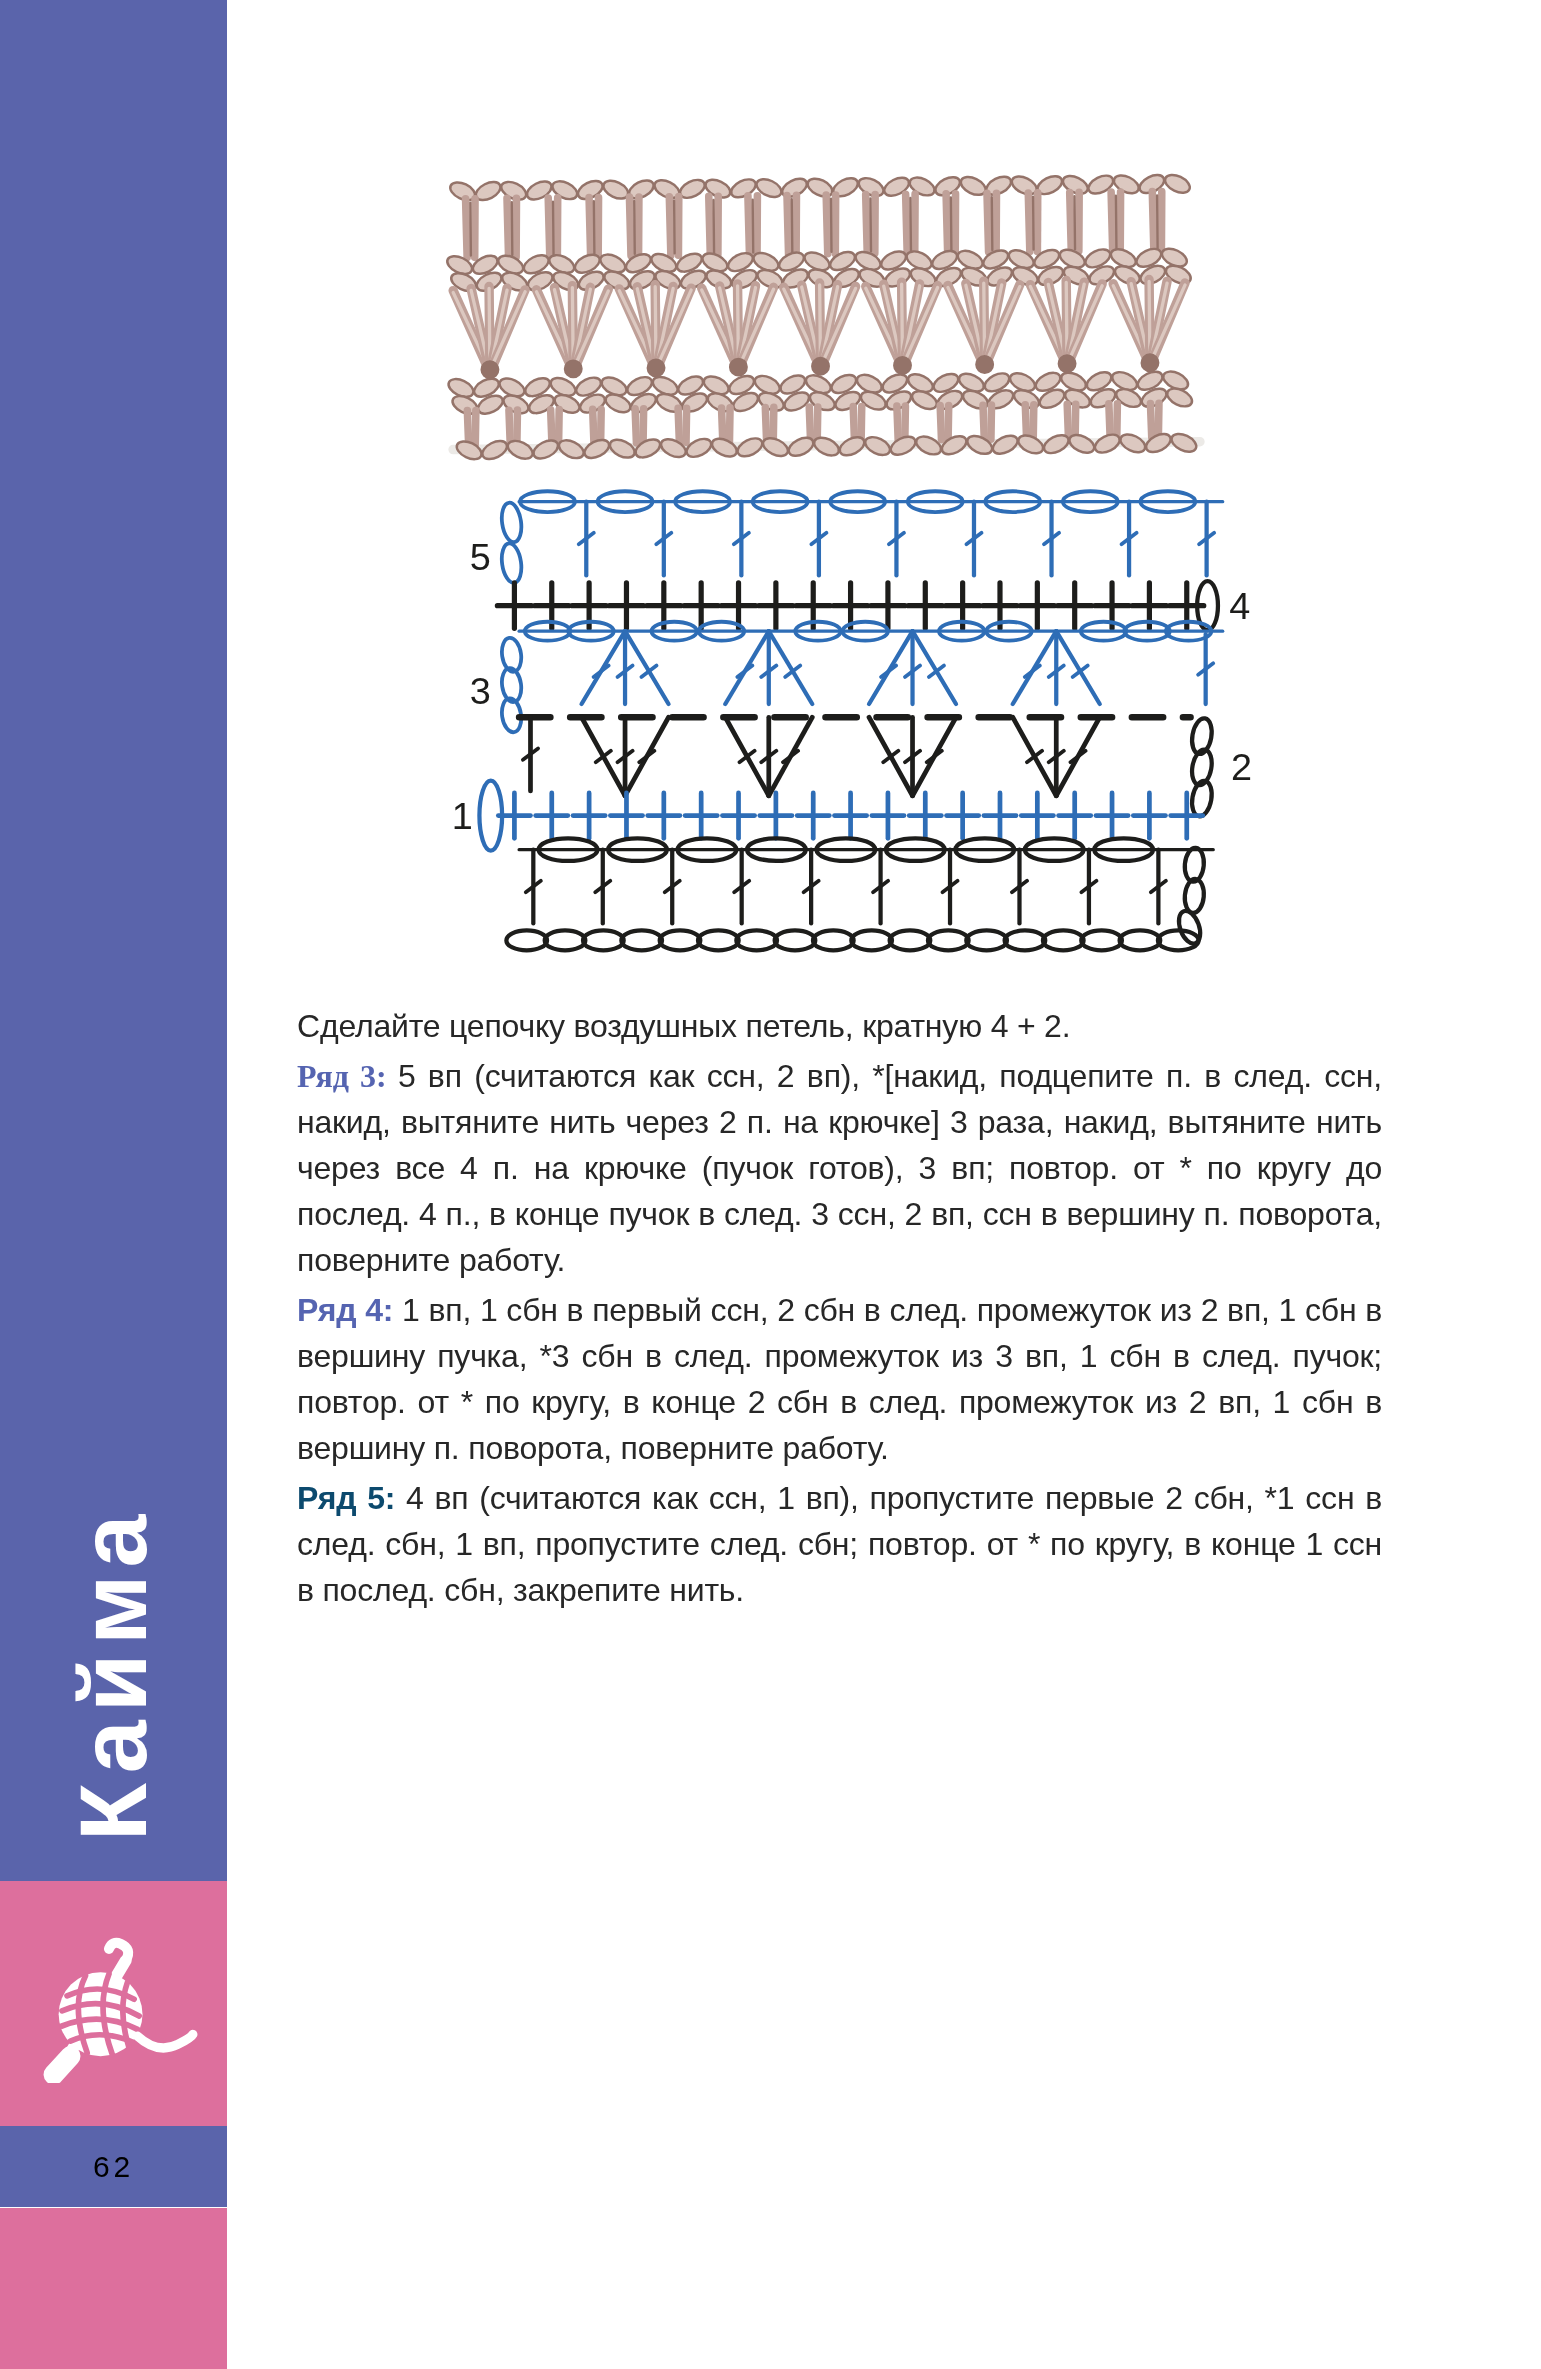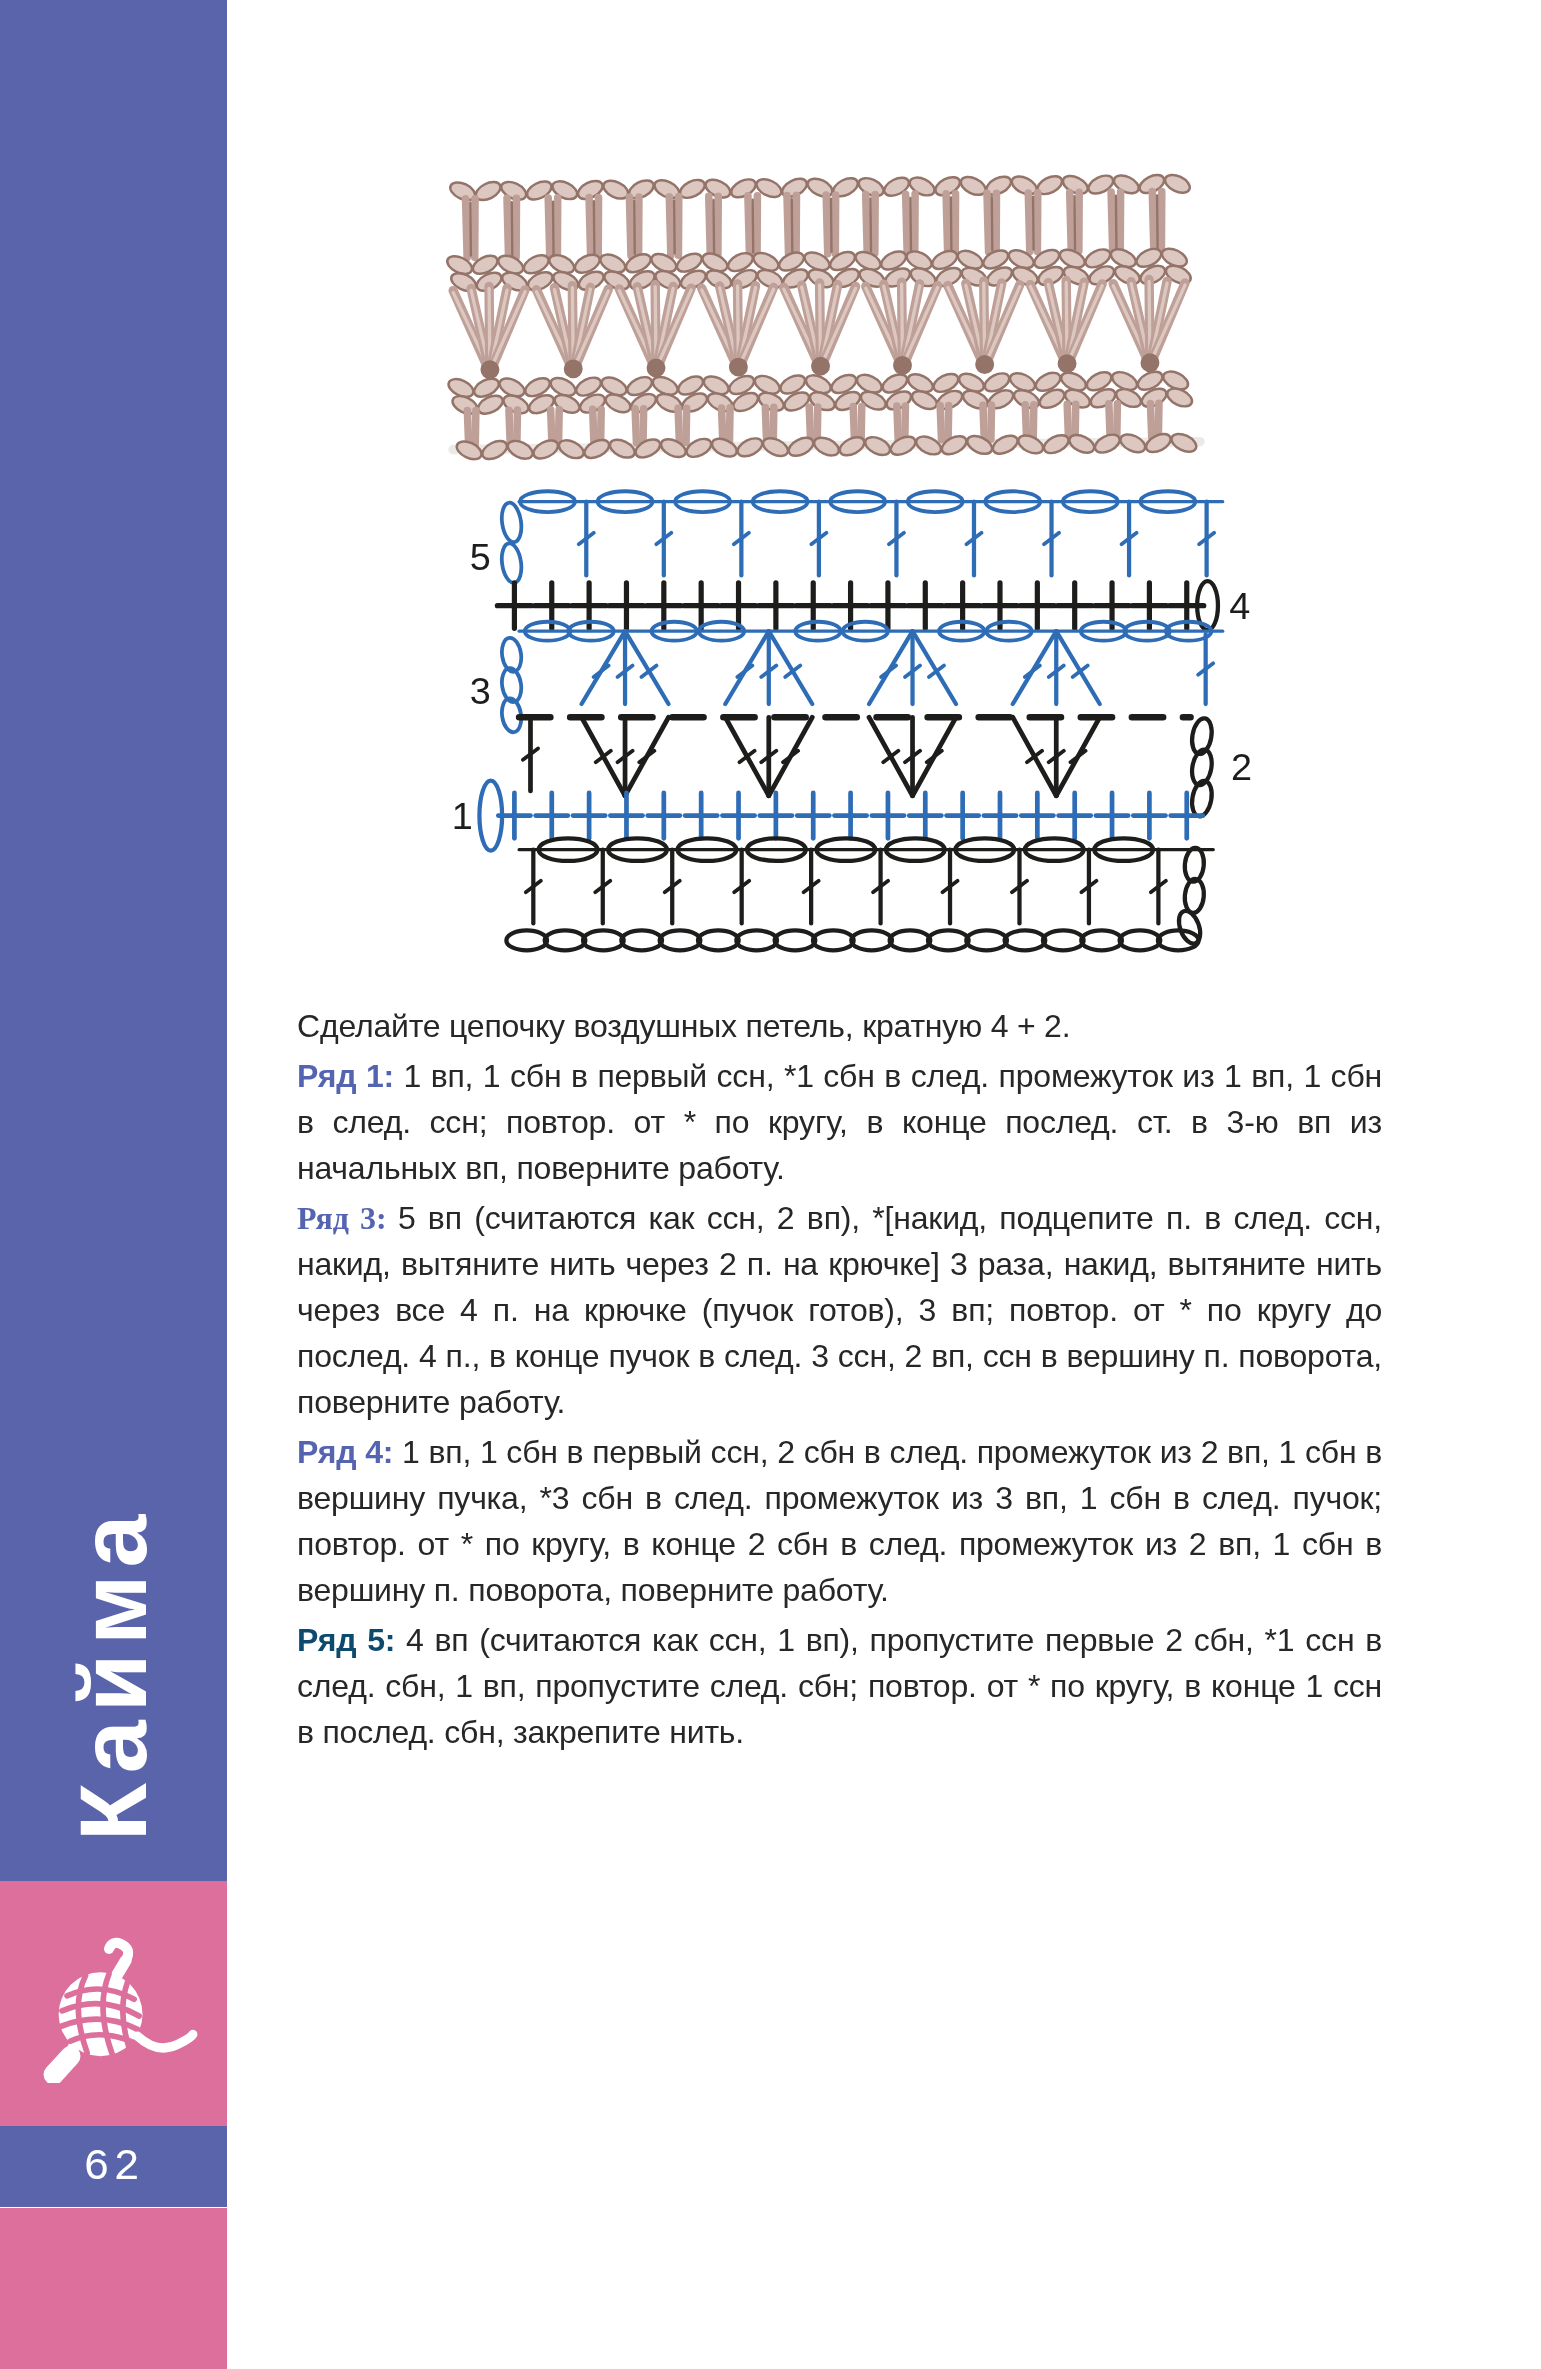--- a/index.html
+++ b/index.html
@@ -14,21 +14,21 @@
   .sb-num{top:2126px;height:81px;display:flex;align-items:center;justify-content:center;}
   .sb-bottom{top:2208px;height:162px;}
   .kaima-box{
     position:absolute;left:0;top:1503px;width:227px;height:341px;
     display:flex;align-items:center;justify-content:center;pointer-events:none;
   }
   .kaima-box span{
     transform:rotate(-90deg);white-space:nowrap;color:#ffffff;
     font-size:95px;font-weight:bold;letter-spacing:8.5px;line-height:1;
   }
-  .pagenum{color:#ffffff;font-size:44px;letter-spacing:3.8px;font-weight:normal;font-family:Liberation Mono, monospace;}
+  .pagenum{color:#000000;font-size:30px;letter-spacing:3.8px;font-weight:normal;}
   
   .photo-fig{position:absolute;left:426px;top:161px;width:804px;height:312px;margin:0;}
   .diagram-fig{position:absolute;left:426px;top:478px;width:852px;height:487px;margin:0;}
   .photo-fig svg,.diagram-fig svg{display:block;width:100%;height:100%;}
   
   .instructions{
     position:absolute;left:293px;top:999px;width:1093px;
     font-size:32px;line-height:46px;color:#272727;
     text-align:justify;letter-spacing:-0.2px;
   }
@@ -695,20 +695,19 @@
           <ellipse cx="1123.4117647058824" cy="994" rx="21.5" ry="10.5" fill="none" stroke="#1d1d1b" stroke-width="4.5"></ellipse>
           <ellipse cx="1163.9411764705883" cy="994" rx="21.5" ry="10.5" fill="none" stroke="#1d1d1b" stroke-width="4.5"></ellipse>
           <ellipse cx="1204.4705882352941" cy="994" rx="21.5" ry="10.5" fill="none" stroke="#1d1d1b" stroke-width="4.5"></ellipse>
           <ellipse cx="1245" cy="994" rx="21.5" ry="10.5" fill="none" stroke="#1d1d1b" stroke-width="4.5"></ellipse>
         </g>
       </svg>
   </figure>
 
   <section class="instructions" id="instructions">
       <p><span>Сделайте цепочку воздушных петель, кратную 4 + 2.</span></p>
-      <p><span class="lead" style="color: rgb(85, 100, 177);">Ряд 1: </span><span>1 вп, 1 сбн в первый ссн, *1 сбн в след. промежуток из 1 вп, 1 сбн в след. ссн; повтор. от * по кругу, в конце послед. ст. в 3-ю вп из начальных вп, поверните работу.</span></p>
       <p><span class="lead" style="color: rgb(85, 100, 177); font-family: Liberation Serif, serif;">Ряд 3: </span><span>5 вп (считаются как ссн, 2 вп), *[накид, подцепите п. в след. ссн, накид, вытяните нить через 2 п. на крючке] 3 раза, накид, вытяните нить через все 4 п. на крючке (пучок готов), 3 вп; повтор. от * по кругу до послед. 4 п., в конце пучок в след. 3 ссн, 2 вп, ссн в вершину п. поворота, поверните работу.</span></p>
       <p><span class="lead" style="color: rgb(85, 100, 177);">Ряд 4: </span><span>1 вп, 1 сбн в первый ссн, 2 сбн в след. промежуток из 2 вп, 1 сбн в вершину пучка, *3 сбн в след. промежуток из 3 вп, 1 сбн в след. пучок; повтор. от * по кругу, в конце 2 сбн в след. промежуток из 2 вп, 1 сбн в вершину п. поворота, поверните работу.</span></p>
       <p><span class="lead" style="color: #0c4a6e;">Ряд 5: </span><span>4 вп (считаются как ссн, 1 вп), пропустите первые 2 сбн, *1 ссн в след. сбн, 1 вп, пропустите след. сбн; повтор. от * по кругу, в конце 1 ссн в послед. сбн, закрепите нить.</span></p>
     </section>
 
 </div>
 
 
 </body></html>

